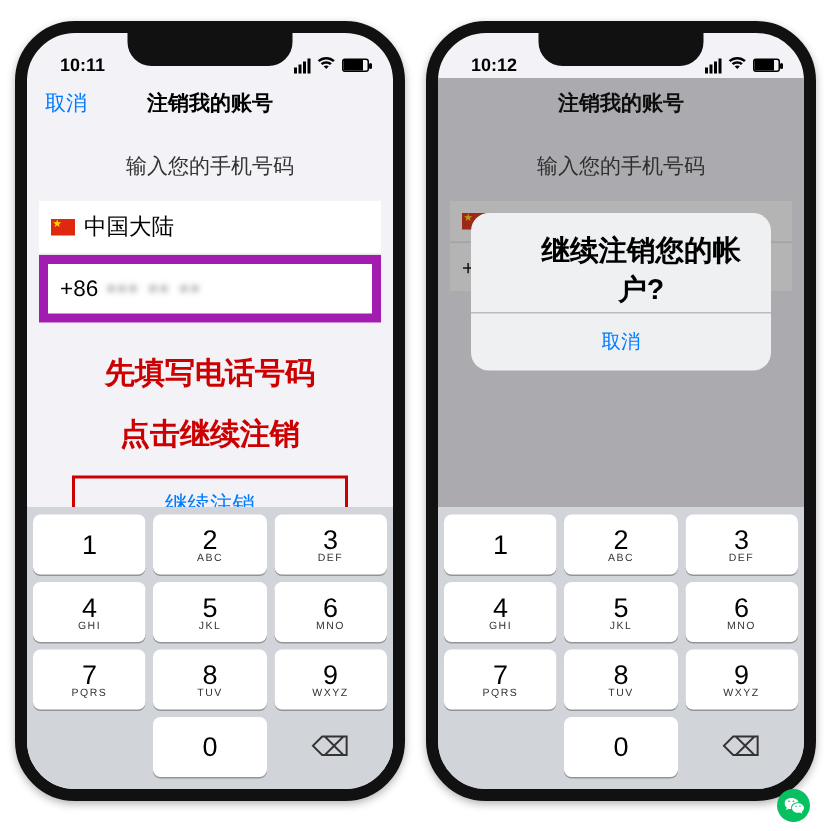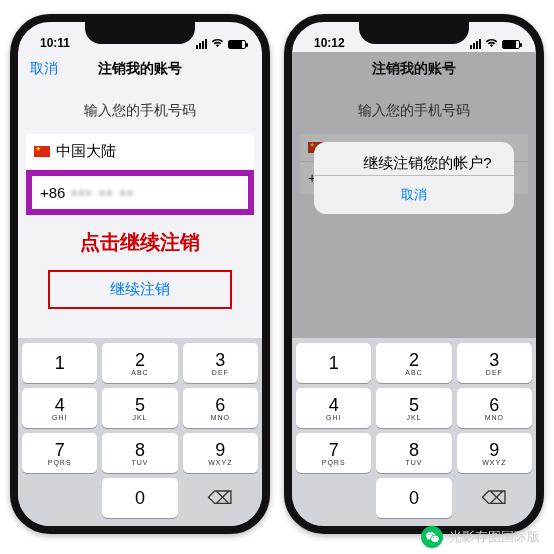--- a/index.html
+++ b/index.html
@@ -109,21 +109,21 @@
   .dim {
     position:absolute; inset:0; top:30px;
     background:rgba(40,40,40,0.35);
     display:flex; align-items:flex-start; justify-content:center;
     padding-top:90px;
   }
   .alert {
     width:200px; background:#eef0f2; border-radius:12px; overflow:hidden;
     text-align:center;
   }
-  .alert .at { font-weight:400; font-size:15px; padding:12px 10px 2px;margin-left:27px; }
+  .alert .at { font-weight:700; font-size:19px; padding:12px 10px 2px;margin-left:27px; }
   .alert .am { font-size:10px; color:#333; padding:0 12px 12px; line-height:1.4;}
   .alert .ab {
     border-top:0.5px solid #bbb; padding:10px 0; font-size:13px;
   }
   .alert .ab.red {
     color:#d22; margin:8px 14px; border:1px solid #d22; border-radius:3px; padding:7px 0;
   }
   .alert .ab.cancel { color:#007aff; }
 
   .right-content { position:relative; height:100%; }
@@ -178,20 +178,21 @@
       <div class="country">
         <span class="flag"></span>
         <span>中国大陆</span>
       </div>
       <div class="phonebox">
         <span>+86</span>
         <span class="blur">••• •• ••</span>
       </div>
     </div>
 
+    <div class="annot annot1">先填写电话号码</div>
     <div class="annot annot2">点击继续注销</div>
 
     <div class="continue-btn">继续注销</div>
 
     <div class="keypad" id="kp-left">
         <div class="key">
           <div class="num">1</div>
           <div class="let"></div>
         </div>
         <div class="key">
@@ -329,14 +330,13 @@
   </div>
 
 </div>
 
 <div class="footer">
   <div class="wechat-ico">
     <svg width="13" height="12" viewBox="0 0 13 12">
         <path fill="#fff" d="M4.5 1C2 1 0 2.6 0 4.6c0 1.1.6 2 1.5 2.7L1 9l1.8-.9c.5.1 1.1.2 1.7.2-.1-.3-.1-.6-.1-.9 0-2 2-3.6 4.4-3.6.2 0 .4 0 .6 0C8.9 2.1 6.9 1 4.5 1zM3 3.8c-.3 0-.6-.3-.6-.6s.3-.6.6-.6.6.3.6.6-.3.6-.6.6zm3 0c-.3 0-.6-.3-.6-.6s.3-.6.6-.6.6.3.6.6-.3.6-.6.6zM9 4.5c-2.2 0-4 1.4-4 3.2s1.8 3.2 4 3.2c.5 0 1 0 1.4-.2l1.5.8-.4-1.3c.9-.6 1.5-1.5 1.5-2.5 0-1.8-1.8-3.2-4-3.2zM7.7 7c-.3 0-.5-.2-.5-.5s.2-.5.5-.5.5.2.5.5-.2.5-.5.5zm2.6 0c-.3 0-.5-.2-.5-.5s.2-.5.5-.5.5.2.5.5-.2.5-.5.5z"></path>
       </svg>
   </div>
-  <span class="footer-text">光影存图国际版</span>
 </div>
 
 </body></html>

